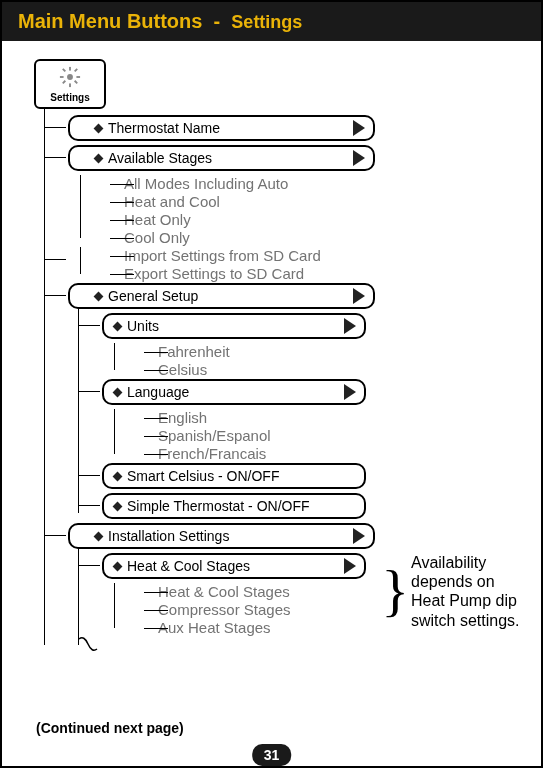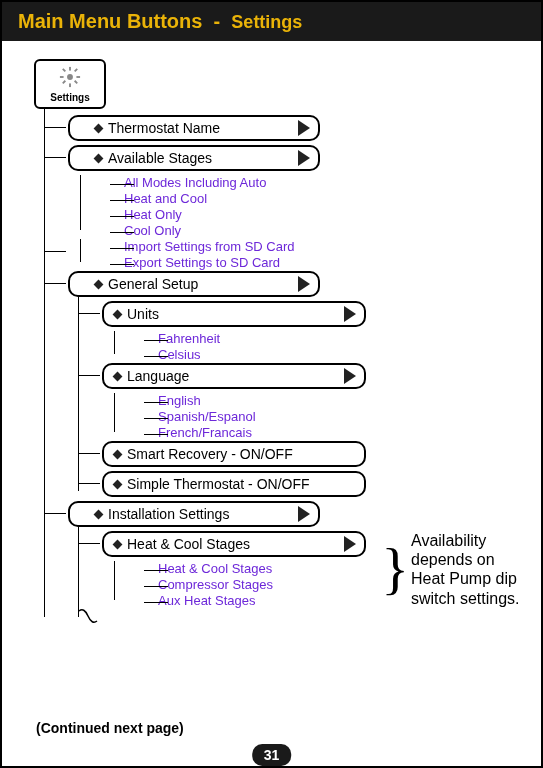--- a/index.html
+++ b/index.html
@@ -63,22 +63,22 @@
     flex: 0 0 auto;
   }
   .pill .arrow {
     width: 0; height: 0;
     border-left: 12px solid #222;
     border-top: 8px solid transparent;
     border-bottom: 8px solid transparent;
   }
   
   .sublist {
-    font-size: 13px;
-    color: #6d28d9;
+    font-size: 15px;
+    color: #737373;
     position: relative;
   }
   .sublist .line {
     padding: 0 0 1px 0;
     position: relative;
   }
   
   .col {
     position: relative;
     padding-left: 34px;
@@ -119,21 +119,21 @@
   .sb .line { position: relative; padding-left: 14px; }
   .sb .line::before{
     content:"";
     position:absolute;
     left:-0px; top:9px;
     width:24px;
     border-top:1.5px solid #000;
   }
   .sb.last-cut::before{ bottom: 9px; }
   
-  .w1 { width: 252px; padding-left: 25px; }
+  .w1 { width: 307px; padding-left: 25px; }
   .w3 { width: 264px; }
   
   .brace-wrap {
     position: absolute;
     right: 8px;
     top: 0;
     display: flex;
     align-items: center;
   }
   .brace {
@@ -285,21 +285,21 @@
               <div class="line">Spanish/Espanol</div>
               <div class="line">French/Francais</div>
             </div>
           </div>
         </div>
 
         <div class="branch">
           <div class="pill w3">
             <span class="lab">
                 <span class="diamond"></span>
-                <span>Smart Recovery - ON/OFF</span>
+                <span>Smart Celsius - ON/OFF</span>
               </span>
           </div>
         </div>
 
         <div class="branch">
           <div class="pill w3">
             <span class="lab">
                 <span class="diamond"></span>
                 <span>Simple Thermostat - ON/OFF</span>
               </span>

